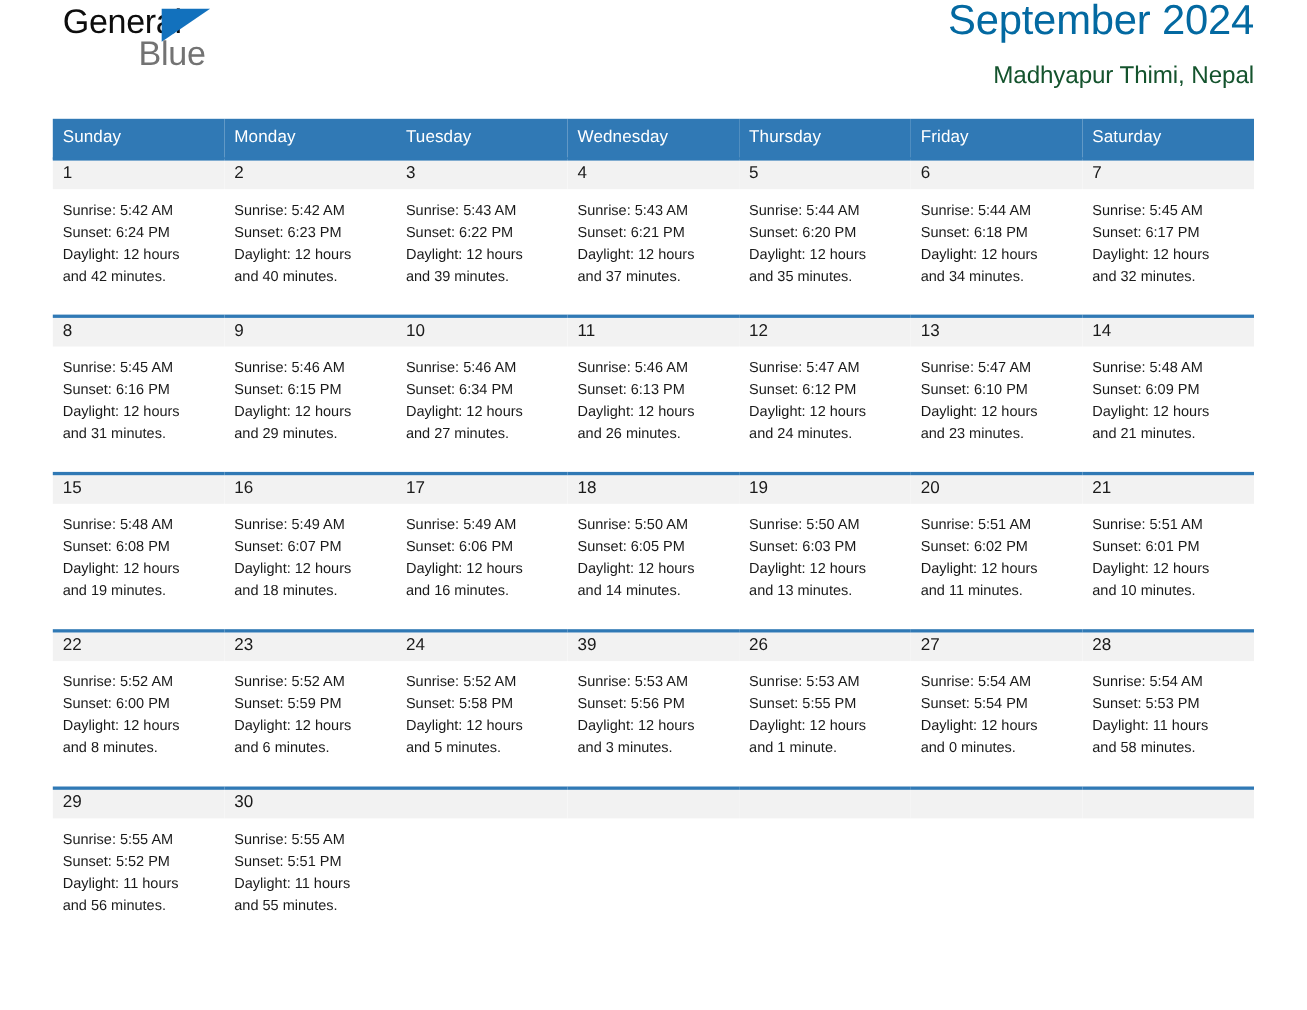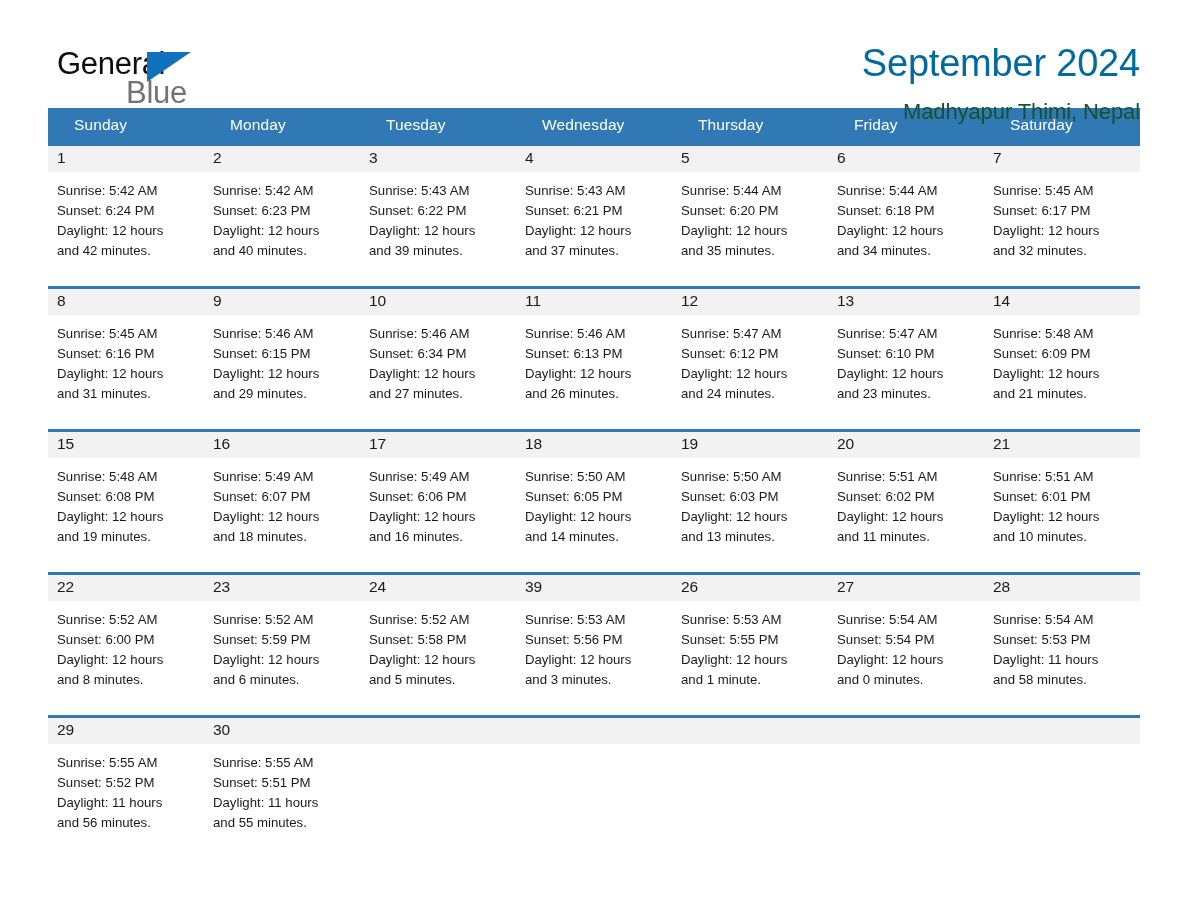--- a/index.html
+++ b/index.html
@@ -20,21 +20,20 @@
     width: 1188px;
     height: 918px;
     padding: 0 48px;
   }
 
   
   .masthead {
     display: flex;
     align-items: flex-start;
     justify-content: space-between;
-    padding-top: 44px;
     height: 108px;
   }
   .brand {
     position: relative;
     width: 180px;
     height: 64px;
     flex: 0 0 auto;
   }
   .brand-general {
     position: absolute;
@@ -90,21 +89,21 @@
     width: 1092px;
     border-collapse: collapse;
     table-layout: fixed;
   }
   .dow-row th {
     background: #3079b5;
     color: #ffffff;
     font-weight: normal;
     font-size: 15.5px;
     text-align: left;
-    padding: 8px 0 9px 26px;
+    padding: 8px 0 9px 9px;
     letter-spacing: 0.1px;
   }
   .week {
     height: 135px;
   }
   .week-spacer td {
     height: 8px;
     padding: 0;
     border: none;
     background: #ffffff;

